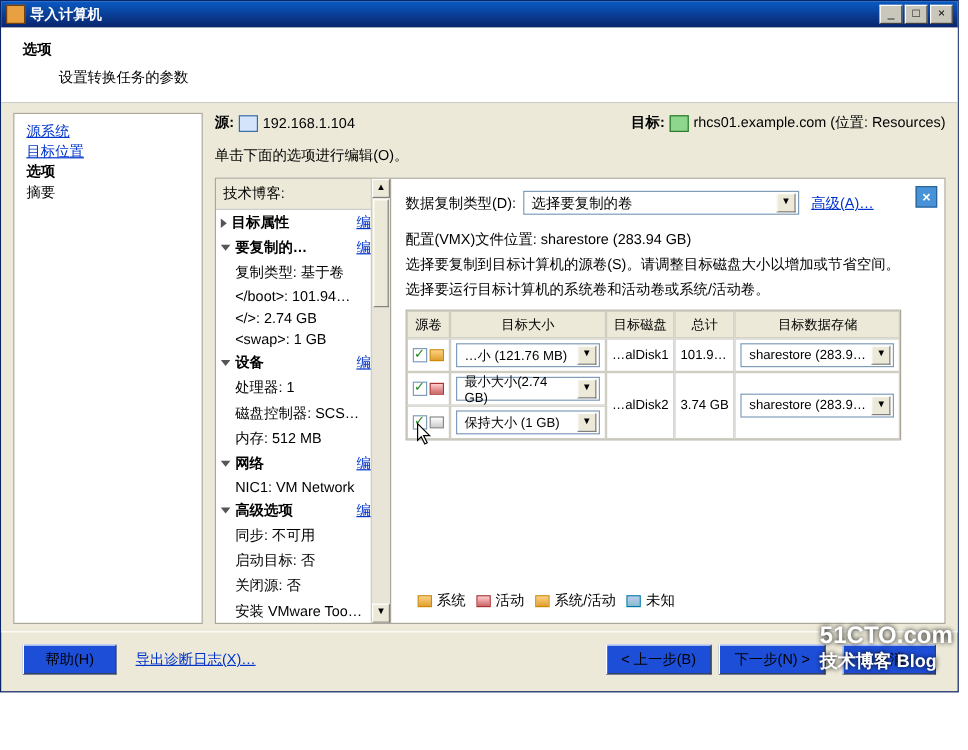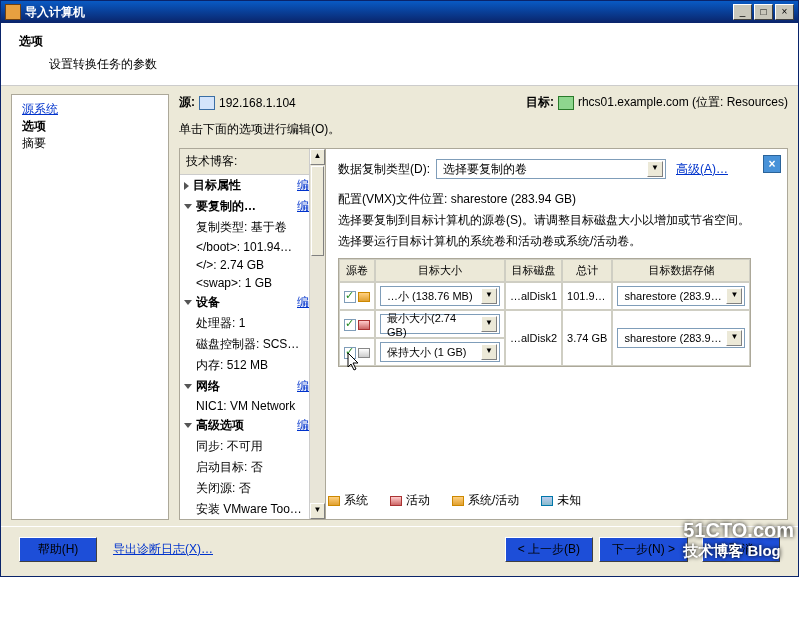--- a/index.html
+++ b/index.html
@@ -48,21 +48,21 @@
 .table { border:1px solid #aca899; margin-top:8px; }
 .table th,.table td { border:1px solid #cfcec3; font-weight:normal; padding:3px 4px; font-size:11px; }
 .table th { background:#ece9d8; }
 .table td { background:#fff; }
 .chk { width:12px; height:12px; border:1px solid #7f9db9; display:inline-block; vertical-align:middle; position:relative; }
 .chk::after { content:"✓"; position:absolute; left:0; top:-3px; font-size:11px; color:#218a21; }
 .diskicon { width:12px; height:10px; display:inline-block; border:1px solid #888; background:linear-gradient(#fff,#ccc); vertical-align:middle; margin-left:2px; }
 .diskicon.r { border-color:#a33; background:linear-gradient(#fcc,#c66); }
 .diskicon.o { border-color:#c80; background:linear-gradient(#ffd080,#e0a030); }
 .diskicon.b { border-color:#07a; background:linear-gradient(#bce,#8bc); }
-.legend { position:absolute; bottom:10px; left:0; right:12px; display:flex; gap:20px; align-items:center; }
+.legend { position:absolute; bottom:10px; left:20px; right:12px; display:flex; gap:7px; align-items:center; }
 .legend span { display:flex; align-items:center; gap:4px; }
 .footer { display:flex; align-items:center; padding:10px 18px 14px 18px; border-top:1px solid #fff; }
 .btn { background:#1d4ed8; border:1px solid #404040; border-top-color:#fff; border-left-color:#fff; padding:3px 12px; min-width:78px; text-align:center; }
 .exportlnk { color:#0033cc; text-decoration:underline; margin-left:16px;text-align:right; }
 .watermark { position:absolute; right:4px; bottom:15px; color:#fff; font-family:Arial; font-weight:bold; font-size:20px; text-shadow:0 0 4px #000; pointer-events:none; }
 .watermark .sub { font-size:15px; display:block; text-align:left; }
 .cursor { position:absolute; width:14px; height:18px; pointer-events:none; }
 .cursor svg { overflow:visible; }
 </style>
 </head>
@@ -78,20 +78,21 @@
   </div>
 
   <div class="header">
     <div class="htitle">选项</div>
     <div class="hsub">设置转换任务的参数</div>
   </div>
 
   <div class="body-area">
     <div class="steps">
       <a href="#">源系统</a>
+      <a href="#">目标位置</a>
       <a class="current">选项</a>
       <a class="current" style="font-weight:normal">摘要</a>
     </div>
 
     <div class="main">
       <div class="row1">
         <span class="srclbl">源:</span>
         <span class="srcicon"></span>
         <span style="margin-left:4px">192.168.1.104</span>
         <span style="flex:1"></span>
@@ -182,21 +183,21 @@
               <th>源卷</th>
               <th style="width:130px">目标大小</th>
               <th>目标磁盘</th>
               <th>总计</th>
               <th style="width:138px">目标数据存储</th>
             </tr>
             <tr>
               <td><span class="chk"></span><span class="diskicon o"></span></td>
               <td>
                     <div class="select">
-                      <span class="stxt">…小 (138.76 MB)</span>
+                      <span class="stxt">…小 (121.76 MB)</span>
                       <span class="sarrow">▼</span>
                     </div>
                   </td>
               <td>…alDisk1</td>
               <td>101.9…</td>
               <td>
                     <div class="select">
                       <span class="stxt">sharestore (283.9…</span>
                       <span class="sarrow">▼</span>
                     </div>

